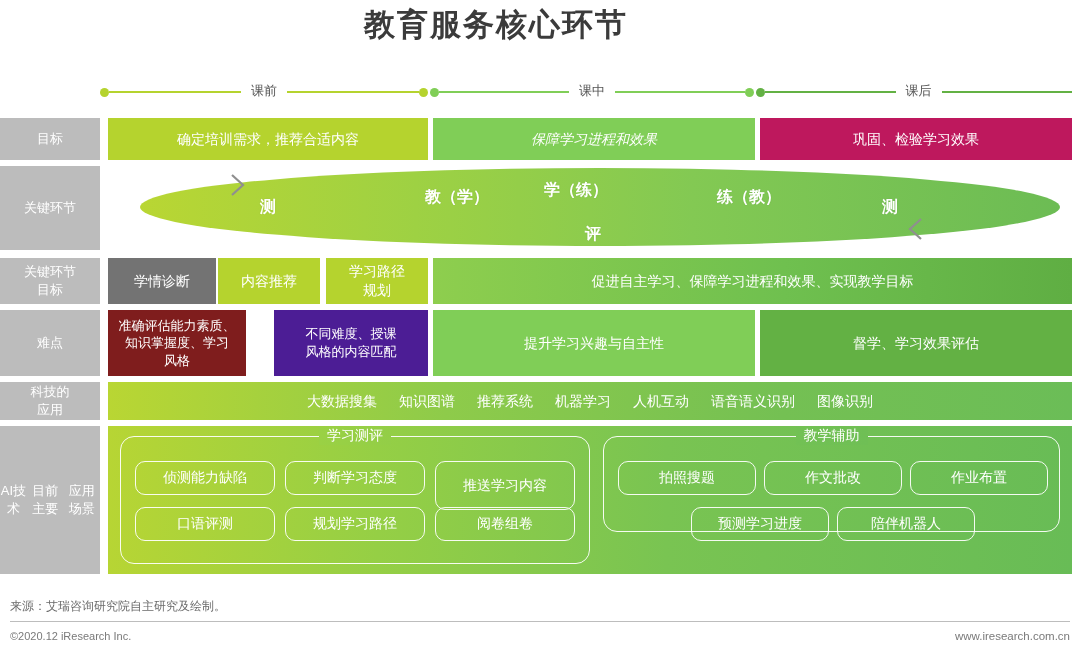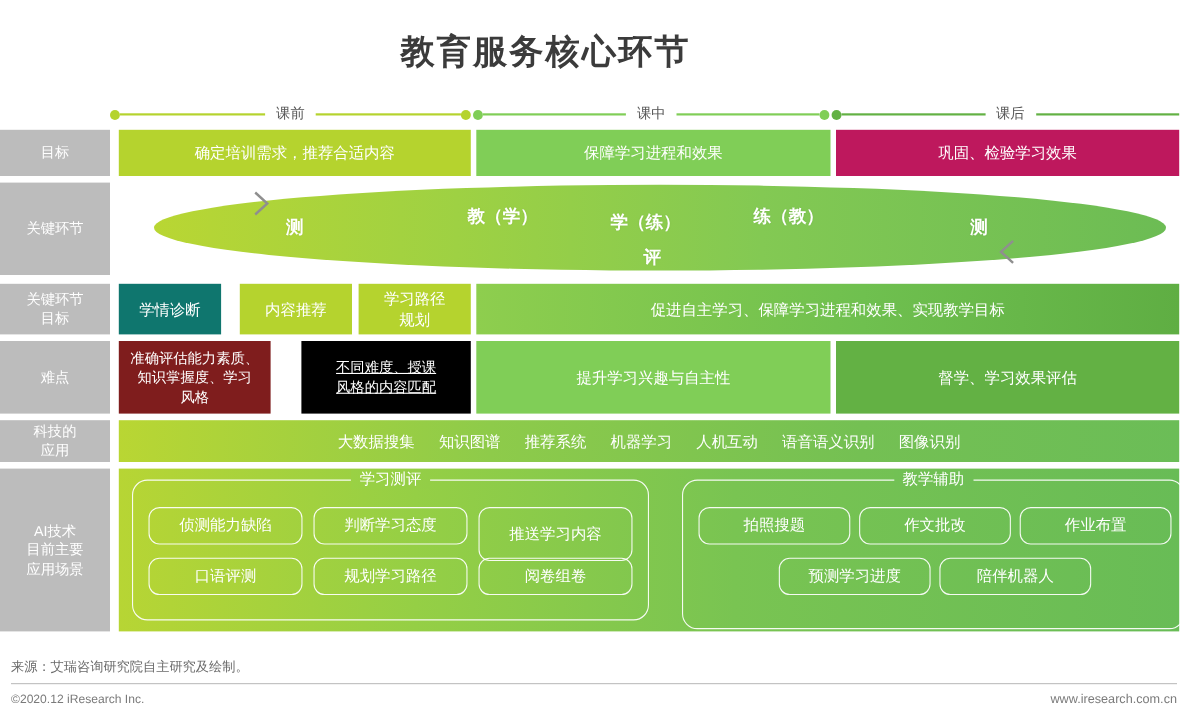--- a/index.html
+++ b/index.html
@@ -6,28 +6,28 @@
   html, body {
     width: 1080px; height: 656px;
     background: #ffffff;
     font-family: "Liberation Sans", "DejaVu Sans", sans-serif;
     overflow: hidden;
   }
   #page { position: relative; width: 1080px; height: 656px; background:#fff; }
 
   
   .title {
-    position: absolute; left: 0; top: 26px; width: 992px;
+    position: absolute; left: 0; top: 4px; width: 992px;
     text-align: center;
     font-size: 31px; font-weight: bold; color: #3b3b3b;
     letter-spacing: 2px;
   }
 
   
-  .timeline { position: absolute; left: 100px; top: 96px; width: 972px; height: 16px; }
+  .timeline { position: absolute; left: 100px; top: 84px; width: 972px; height: 16px; }
   .tl-seg { position: absolute; top: 0; height: 16px; display: flex; align-items: center; }
   .tl-dot { width: 9px; height: 9px; border-radius: 50%; flex: 0 0 auto; }
   .tl-line { height: 2.5px; flex: 1 1 auto; }
   .tl-label {
     font-size: 13px; color: #555; padding: 0 10px; white-space: nowrap;
     transform: translateY(-1px);
   }
 
   
   .row-label {
@@ -114,102 +114,102 @@
     <div class="tl-seg" style="left:656px; width:316px;">
       <span class="tl-dot" style="background:#63b144;"></span>
       <span class="tl-line" style="background:#63b144;"></span>
       <span class="tl-label">课后</span>
       <span class="tl-line" style="background:#63b144;"></span>
     </div>
   </div>
 
   <div class="row-label" style="top:118px; height:42px;">目标</div>
   <div class="cell" style="left:108px; top:118px; width:320px; height:42px; background:#b5d32e;">确定培训需求，推荐合适内容</div>
-  <div class="cell" style="left:433px; top:118px; width:322px; height:42px; background:#80ce57;">保障学习进程和效果</div>
+  <div class="cell" style="left:433px; top:118px; width:322px; height:42px; background:#80ce57;font-style:italic;">保障学习进程和效果</div>
   <div class="cell" style="left:760px; top:118px; width:312px; height:42px; background:#be185d;">巩固、检验学习效果</div>
 
   <div class="row-label" style="top:166px; height:84px;">关键环节</div>
   <div class="ellipse-wrap">
     <div class="ellipse"></div>
     <div class="chev" style="left:88px; top:4px;">
       <svg width="20" height="26" viewBox="0 0 20 26">
           <path d="M4 3 L15 13 L4 23" fill="none" stroke="#8f8f8f" stroke-width="2.2"></path>
         </svg>
     </div>
     <div class="chev" style="left:765px; top:48px;">
       <svg width="20" height="26" viewBox="0 0 20 26">
           <path d="M16 3 L5 13 L16 23" fill="none" stroke="#8f8f8f" stroke-width="2.2"></path>
         </svg>
     </div>
     <span class="ell-txt" style="left:120px; top:29px;">测</span>
     <span class="ell-txt" style="left:285px; top:19px;">教（学）</span>
-    <span class="ell-txt" style="left:415px; top:12px;margin-top:12px;">学（练）</span>
-    <span class="ell-txt" style="left:545px; top:19px;">练（教）</span>
+    <span class="ell-txt" style="left:404px; top:12px;">学（练）</span>
+    <span class="ell-txt" style="left:577px; top:19px;">练（教）</span>
     <span class="ell-txt" style="left:742px; top:29px;">测</span>
     <span class="ell-txt" style="left:445px; top:56px;">评</span>
   </div>
 
   <div class="row-label" style="top:258px; height:46px; flex-direction:column;">
     <span>关键环节</span>
     <span>目标</span>
   </div>
-  <div class="cell" style="left:108px; top:258px; width:93px; height:46px; background:#0f766e;">学情诊断</div>
+  <div class="cell" style="left:108px; top:258px; width:108px; height:46px; background:#737373;">学情诊断</div>
   <div class="cell" style="left:218px; top:258px; width:102px; height:46px; background:#b5d32e;">内容推荐</div>
   <div class="cell" style="left:326px; top:258px; width:102px; height:46px; background:#b5d32e; flex-direction:column;">
     <span>学习路径</span>
     <span>规划</span>
   </div>
   <div class="cell" style="left:433px; top:258px; width:639px; height:46px; background:linear-gradient(90deg,#8ece4e 0%, #6fc04f 55%, #5fae43 100%);">促进自主学习、保障学习进程和效果、实现教学目标</div>
 
   <div class="row-label" style="top:310px; height:66px;">难点</div>
   <div class="cell" style="left:108px; top:310px; width:138px; height:66px; background:#7f1d1d; flex-direction:column; font-size:13px;">
     <span>准确评估能力素质、</span>
     <span>知识掌握度、学习</span>
     <span>风格</span>
   </div>
-  <div class="cell" style="left:274px; top:310px; width:154px; height:66px; background:#000000; flex-direction:column; font-size:13px;text-decoration:underline;">
+  <div class="cell" style="left:274px; top:310px; width:154px; height:66px; background:#4c1d95; flex-direction:column; font-size:13px;">
     <span>不同难度、授课</span>
     <span>风格的内容匹配</span>
   </div>
   <div class="cell" style="left:433px; top:310px; width:322px; height:66px; background:#80ce57;">提升学习兴趣与自主性</div>
   <div class="cell" style="left:760px; top:310px; width:312px; height:66px; background:#63b144;">督学、学习效果评估</div>
 
   <div class="row-label" style="top:382px; height:38px; flex-direction:column;">
     <span>科技的</span>
     <span>应用</span>
   </div>
   <div class="cell" style="left:108px; top:382px; width:964px; height:38px; background:linear-gradient(90deg,#b9d633 0%, #8ecb4a 35%, #74c053 70%, #6bbd57 100%); gap:22px;">
     <span>大数据搜集</span>
     <span>知识图谱</span>
     <span>推荐系统</span>
     <span>机器学习</span>
     <span>人机互动</span>
     <span>语音语义识别</span>
     <span>图像识别</span>
   </div>
 
-  <div class="row-label" style="top:426px; height:148px; flex-direction:column;">
+  <div class="row-label" style="top:426px; height:148px; ">
     <span>AI技术</span>
     <span>目前主要</span>
     <span>应用场景</span>
   </div>
 
   <div class="ai-band" style="left:108px; top:426px; width:964px; height:148px; background:linear-gradient(90deg,#b7d534 0%, #95cf45 28%, #79c452 58%, #68bc56 100%);">
 
     <div class="ai-group" style="left:12px; top:10px; width:470px; height:128px;">
       <span class="ai-group-title" style="background:linear-gradient(90deg,#9ad144,#93ce47);text-align:right;">学习测评</span>
       <div class="pill" style="left:14px; top:24px; width:140px; height:34px;">侦测能力缺陷</div>
       <div class="pill" style="left:164px; top:24px; width:140px; height:34px;">判断学习态度</div>
       <div class="pill" style="left:314px; top:24px; width:140px; height:49px;">推送学习内容</div>
       <div class="pill" style="left:14px; top:70px; width:140px; height:34px;">口语评测</div>
       <div class="pill" style="left:164px; top:70px; width:140px; height:34px;">规划学习路径</div>
       <div class="pill" style="left:314px; top:70px; width:140px; height:34px;">阅卷组卷</div>
     </div>
 
-    <div class="ai-group" style="left:512px; top:10px; width:457px; height:136px;">
+    <div class="ai-group" style="left:495px; top:10px; width:457px; height:96px;">
       <span class="ai-group-title" style="background:linear-gradient(90deg,#72c154,#6fbf55);">教学辅助</span>
       <div class="pill" style="left:14px; top:24px; width:138px; height:34px;">拍照搜题</div>
       <div class="pill" style="left:160px; top:24px; width:138px; height:34px;">作文批改</div>
       <div class="pill" style="left:306px; top:24px; width:138px; height:34px;">作业布置</div>
       <div class="pill" style="left:87px; top:70px; width:138px; height:34px;">预测学习进度</div>
       <div class="pill" style="left:233px; top:70px; width:138px; height:34px;">陪伴机器人</div>
     </div>
   </div>
 
   <div class="source">来源：艾瑞咨询研究院自主研究及绘制。</div>

